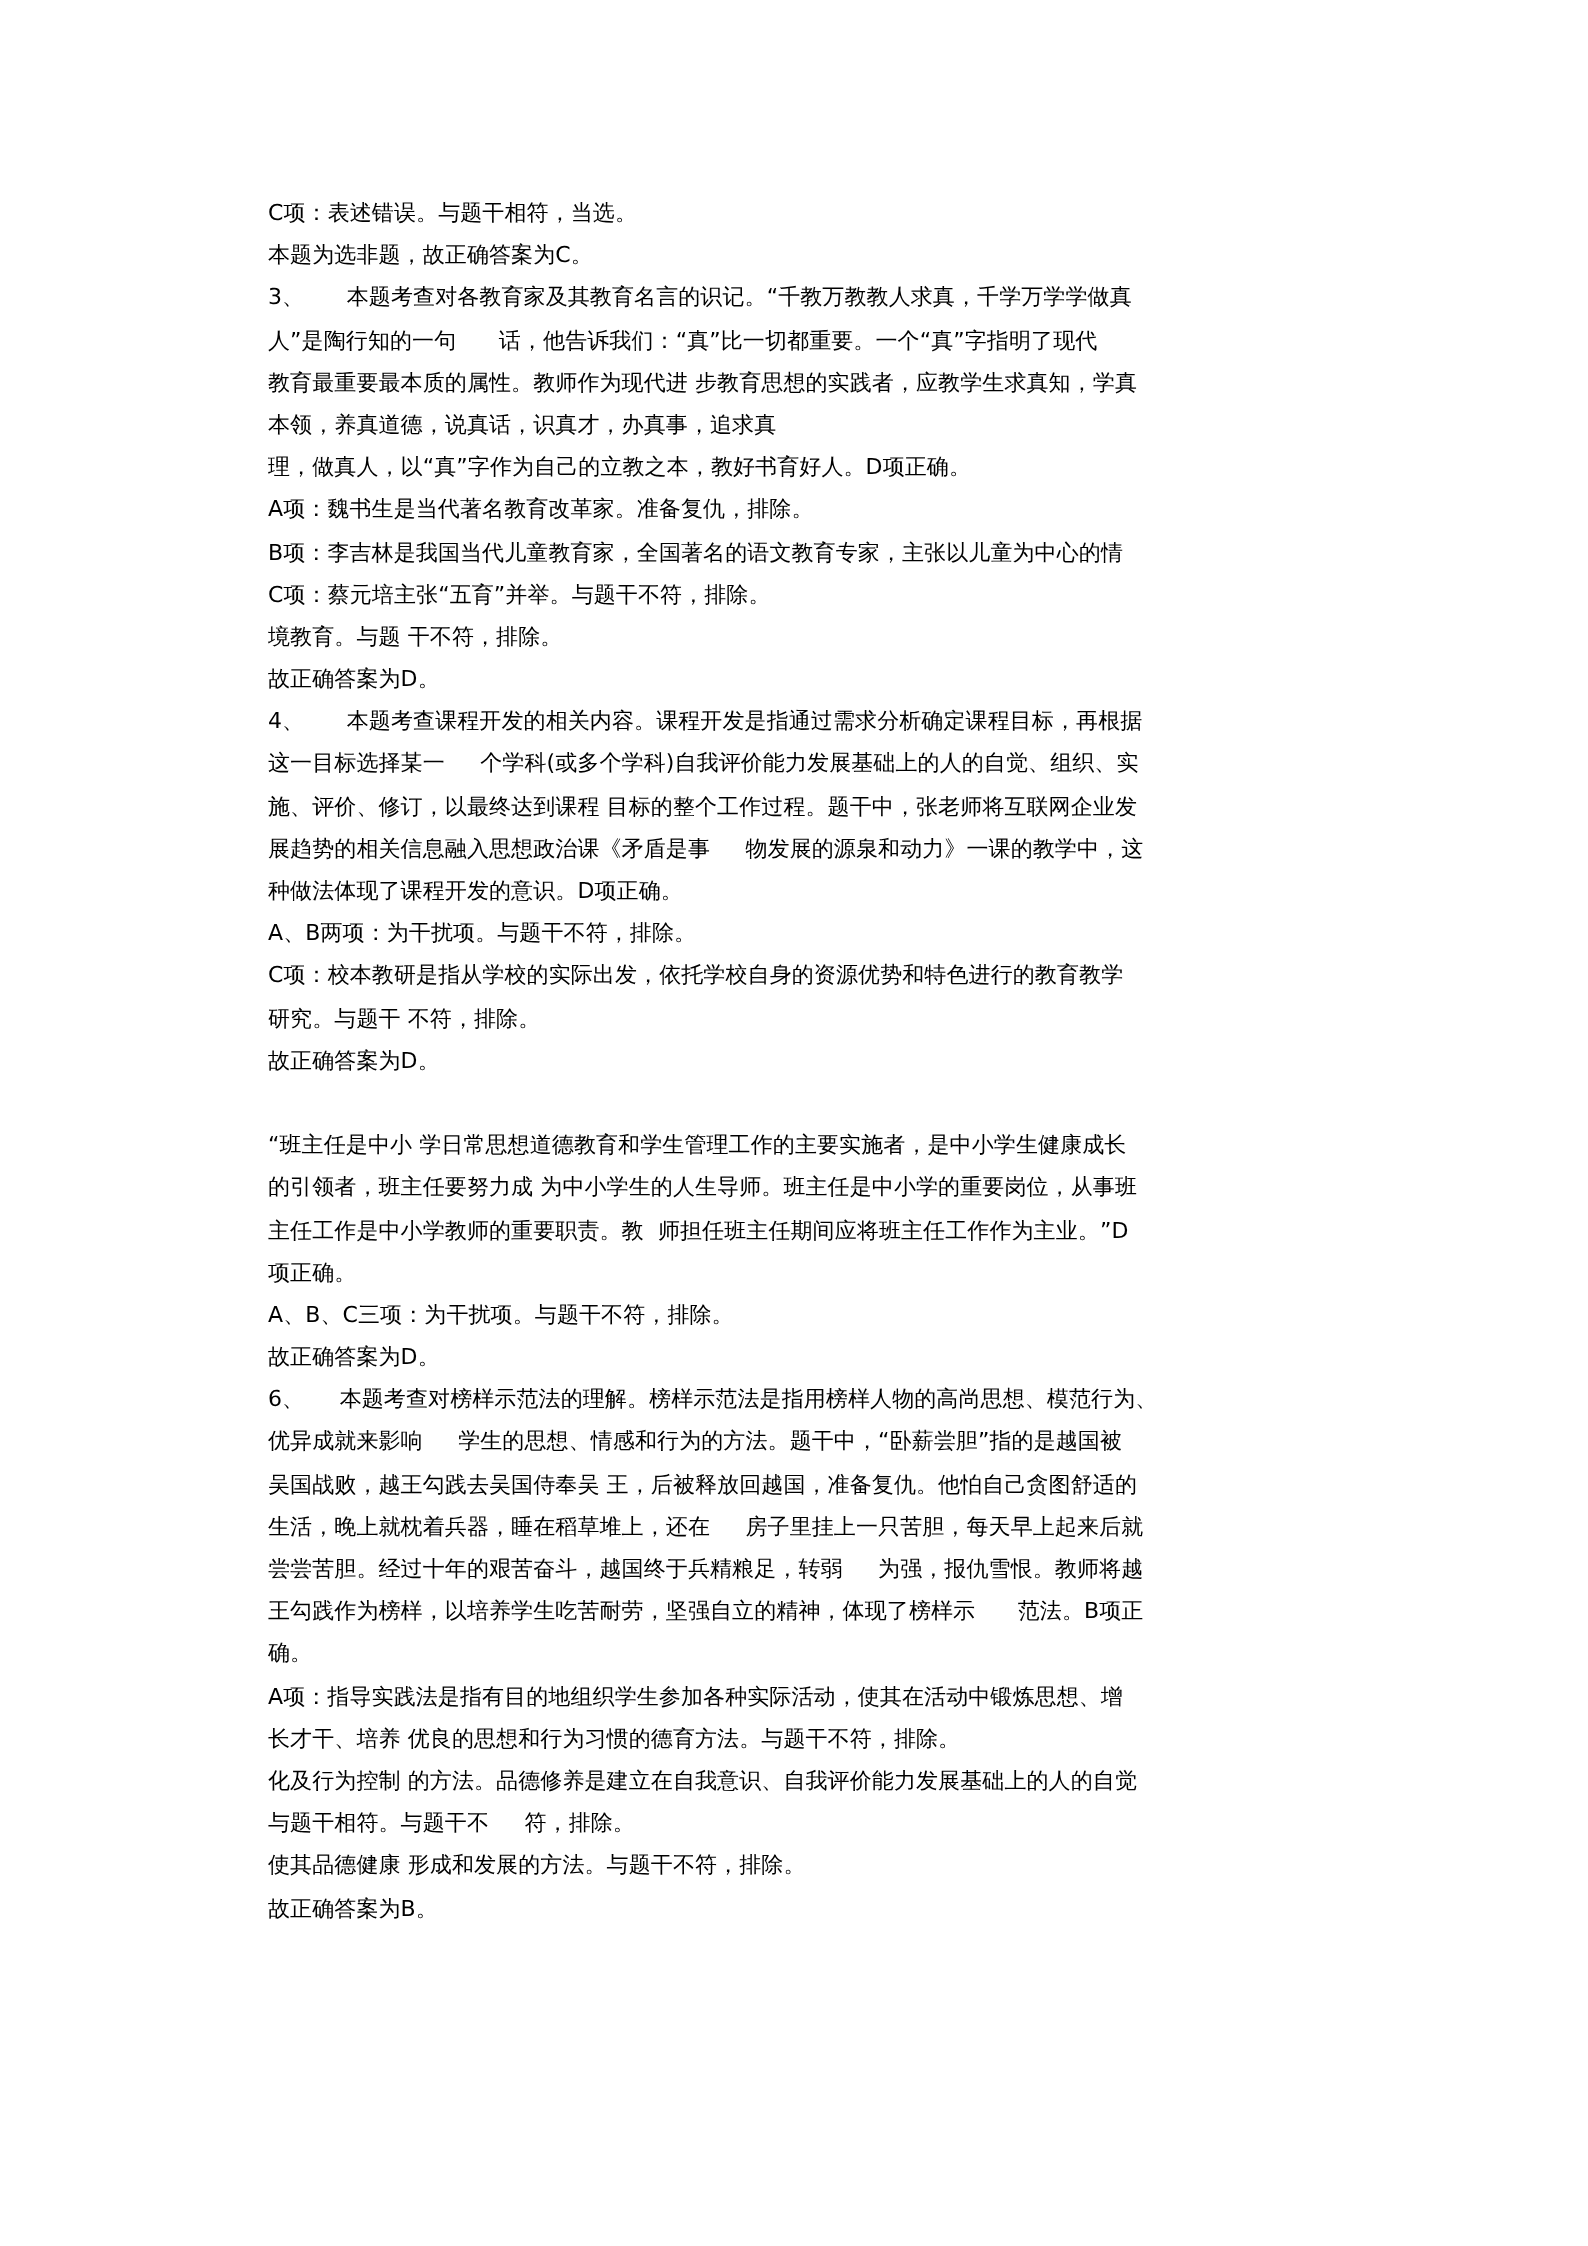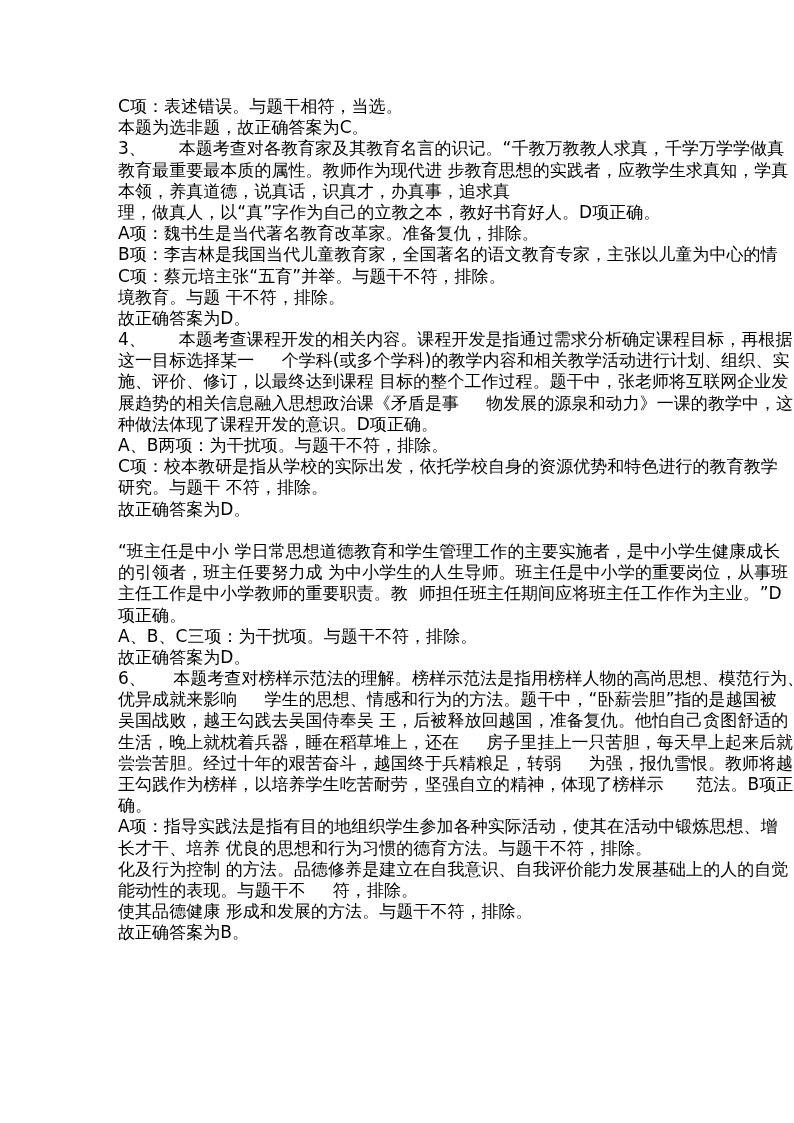--- a/index.html
+++ b/index.html
@@ -1,41 +1,42 @@
 <!DOCTYPE html>
 <html><head>
 <meta charset="utf-8">
 <style>
   html, body { margin: 0; padding: 0; background: #ffffff; }
   body { width: 794px; height: 1123px; position: relative; overflow: hidden; }
   .page {
-    position: absolute; left: 118px; top: 96px; width: 570px;
+    position: absolute; left: 134px; top: 96px; width: 570px;
     font-family: "DejaVu Sans", "Liberation Sans", sans-serif;
-    font-size: 17px; color: #000000; line-height: 21.2px;
+    font-size: 11px; color: #000000; line-height: 21.2px;
   }
   .line { white-space: pre; height: 21.2px; letter-spacing: 0.05px; }
   .blank { height: 21.2px; }
 </style>
 </head>
 <body>
 
 <div class="page">
   <div class="line">C项：表述错误。与题干相符，当选。</div>
   <div class="line">本题为选非题，故正确答案为C。</div>
   <div class="line">3、      本题考查对各教育家及其教育名言的识记。“千教万教教人求真，千学万学学做真</div>
+  <div class="line">人”是陶行知的一句      话，他告诉我们：“真”比一切都重要。一个“真”字指明了现代</div>
   <div class="line">教育最重要最本质的属性。教师作为现代进 步教育思想的实践者，应教学生求真知，学真</div>
   <div class="line">本领，养真道德，说真话，识真才，办真事，追求真</div>
   <div class="line">理，做真人，以“真”字作为自己的立教之本，教好书育好人。D项正确。</div>
   <div class="line">A项：魏书生是当代著名教育改革家。准备复仇，排除。</div>
   <div class="line">B项：李吉林是我国当代儿童教育家，全国著名的语文教育专家，主张以儿童为中心的情</div>
   <div class="line">C项：蔡元培主张“五育”并举。与题干不符，排除。</div>
   <div class="line">境教育。与题 干不符，排除。</div>
   <div class="line">故正确答案为D。</div>
   <div class="line">4、      本题考查课程开发的相关内容。课程开发是指通过需求分析确定课程目标，再根据</div>
-  <div class="line">这一目标选择某一     个学科(或多个学科)的教学内容和相关教学活动进行计划、组织、实</div>
+  <div class="line">这一目标选择某一     个学科(或多个学科)自我评价能力发展基础上的人的自觉、组织、实</div>
   <div class="line">施、评价、修订，以最终达到课程 目标的整个工作过程。题干中，张老师将互联网企业发</div>
   <div class="line">展趋势的相关信息融入思想政治课《矛盾是事     物发展的源泉和动力》一课的教学中，这</div>
   <div class="line">种做法体现了课程开发的意识。D项正确。</div>
   <div class="line">A、B两项：为干扰项。与题干不符，排除。</div>
   <div class="line">C项：校本教研是指从学校的实际出发，依托学校自身的资源优势和特色进行的教育教学</div>
   <div class="line">研究。与题干 不符，排除。</div>
   <div class="line">故正确答案为D。</div>
   <div class="blank"></div>
   <div class="line">“班主任是中小 学日常思想道德教育和学生管理工作的主要实施者，是中小学生健康成长</div>
   <div class="line">的引领者，班主任要努力成 为中小学生的人生导师。班主任是中小学的重要岗位，从事班</div>
@@ -46,16 +47,16 @@
   <div class="line">6、     本题考查对榜样示范法的理解。榜样示范法是指用榜样人物的高尚思想、模范行为、</div>
   <div class="line">优异成就来影响     学生的思想、情感和行为的方法。题干中，“卧薪尝胆”指的是越国被</div>
   <div class="line">吴国战败，越王勾践去吴国侍奉吴 王，后被释放回越国，准备复仇。他怕自己贪图舒适的</div>
   <div class="line">生活，晚上就枕着兵器，睡在稻草堆上，还在     房子里挂上一只苦胆，每天早上起来后就</div>
   <div class="line">尝尝苦胆。经过十年的艰苦奋斗，越国终于兵精粮足，转弱     为强，报仇雪恨。教师将越</div>
   <div class="line">王勾践作为榜样，以培养学生吃苦耐劳，坚强自立的精神，体现了榜样示      范法。B项正</div>
   <div class="line">确。</div>
   <div class="line">A项：指导实践法是指有目的地组织学生参加各种实际活动，使其在活动中锻炼思想、增</div>
   <div class="line">长才干、培养 优良的思想和行为习惯的德育方法。与题干不符，排除。</div>
   <div class="line">化及行为控制 的方法。品德修养是建立在自我意识、自我评价能力发展基础上的人的自觉</div>
-  <div class="line">能动性的表现。与题干不     符，排除。</div>
+  <div class="line">与题干相符。与题干不     符，排除。</div>
   <div class="line">使其品德健康 形成和发展的方法。与题干不符，排除。</div>
   <div class="line">故正确答案为B。</div>
 </div>
 
 </body></html>

